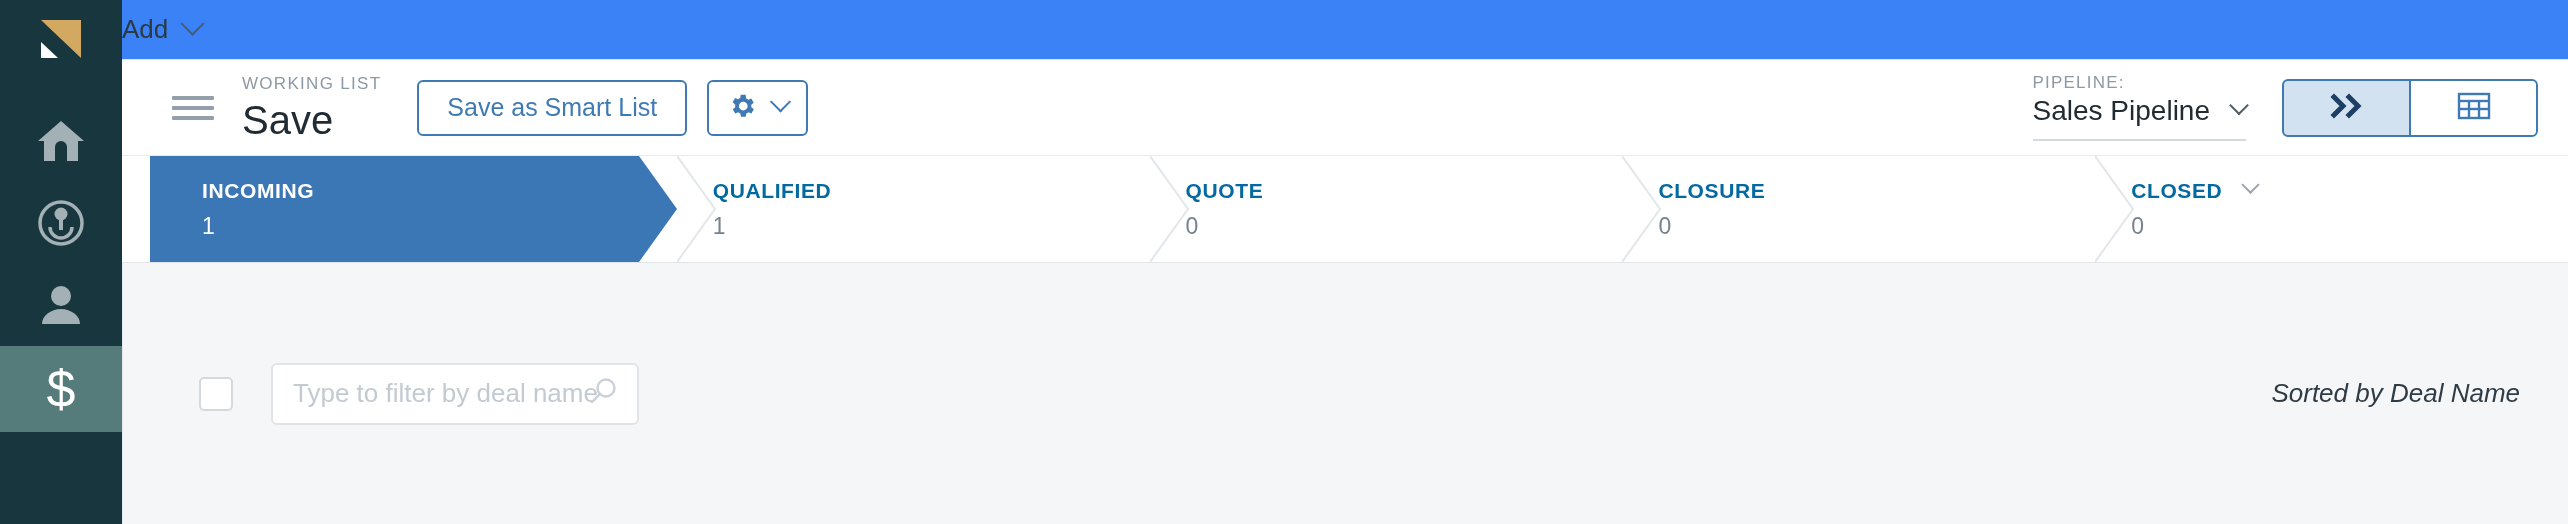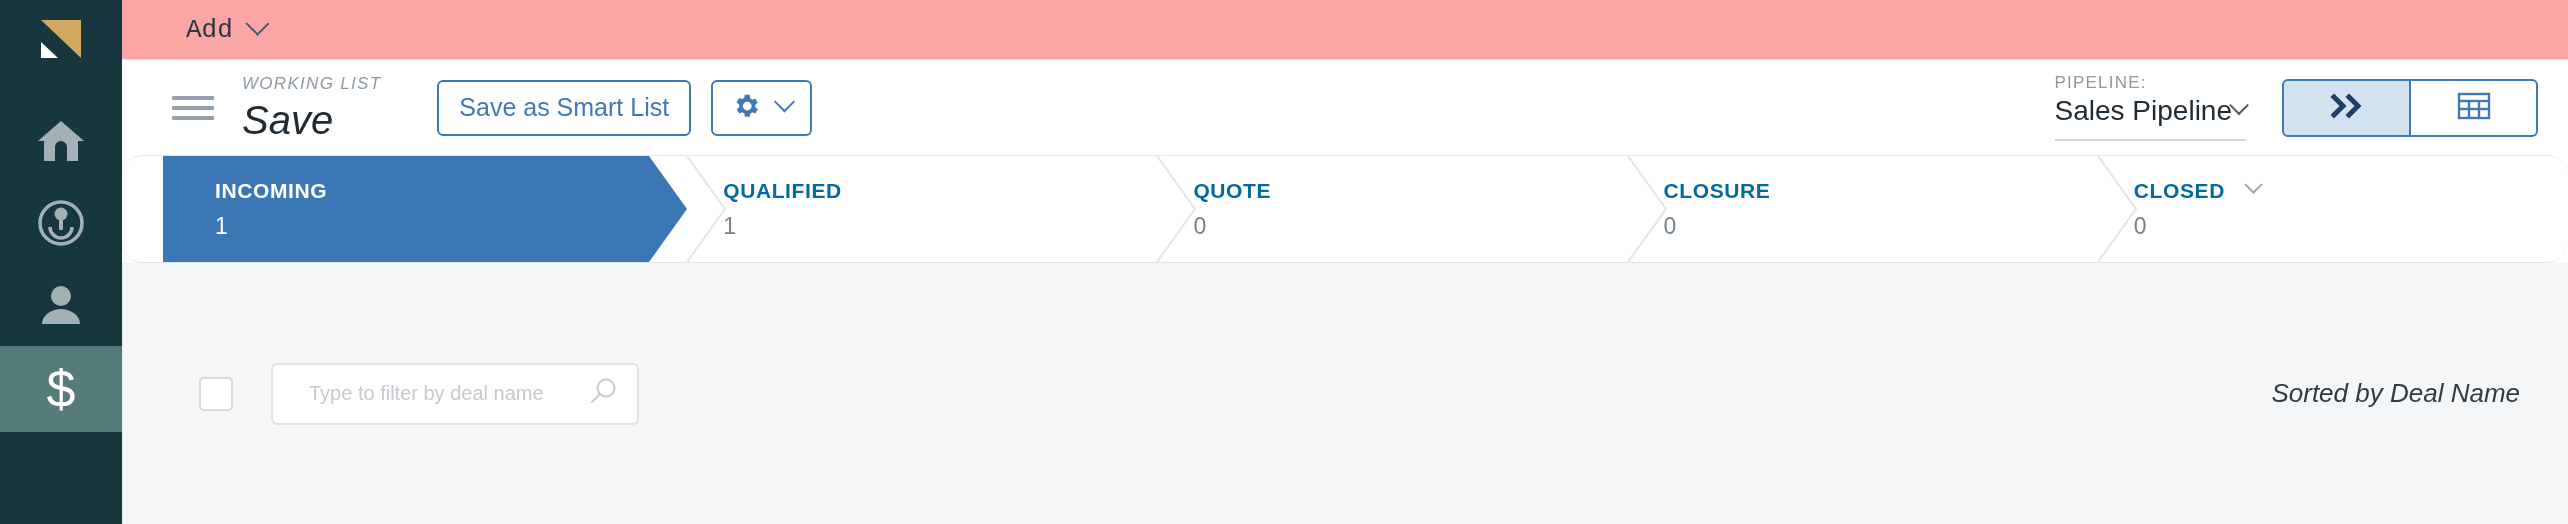--- a/index.html
+++ b/index.html
@@ -55,24 +55,22 @@
   }
   #sidebar .nav-item.active { height: 86px; }
 
   
   #content { flex: 1; display: flex; flex-direction: column; min-width: 0; }
 
   
   #topbar {
     height: 60px; min-height: 60px;
     border-bottom: 1px solid #e3e6e8;
-    background: #fca5a5;
+    background: #3b82f6;
     display: flex; align-items: center;
-    padding-left: 64px;
-    font-family: Liberation Mono, monospace;
   }
   .add-btn {
     display: flex; align-items: center; gap: 16px;
     font-size: 26px; color: #2b3a42; cursor: pointer;
   }
   .chev {
     display: inline-block;
     width: 17px; height: 17px;
     border-right: 2.5px solid #4c5a63;
     border-bottom: 2.5px solid #4c5a63;
@@ -84,33 +82,33 @@
     height: 95px; min-height: 95px;
     background: #fff;
     display: flex; align-items: center;
     padding: 0 30px 0 50px;
   }
   .hamburger { width: 42px; margin-right: 28px; cursor: pointer; }
   .hamburger span {
     display: block; height: 4px; background: #93a0ab;
     border-radius: 1px; margin: 6px 0;
   }
-  .title-block { margin-right: 56px; font-style: italic; }
+  .title-block { margin-right: 36px; }
   .eyebrow {
     font-size: 17px; letter-spacing: 1.3px; color: #8d99a4;
     font-weight: 400; text-transform: uppercase; line-height: 1;
     margin-bottom: 8px;
   }
   .title { font-size: 40px; color: #202b33; line-height: 1; font-weight: 400; }
 
   .btn-outline {
     height: 56px;
     border: 2px solid #3f7ab5; border-radius: 6px;
     color: #3f7ab5; background: #fff;
-    font-size: 25px; padding: 0 20px;
+    font-size: 25px; padding: 0 28px;
     display: flex; align-items: center; cursor: pointer;
   }
   .gear-btn {
     height: 56px; margin-left: 20px;
     border: 2px solid #3f7ab5; border-radius: 6px;
     background: #fff; display: flex; align-items: center;
     gap: 16px; padding: 0 18px; cursor: pointer;
   }
   .gear-btn .chev { border-color: #3f7ab5; width: 15px; height: 15px; }
 
@@ -119,43 +117,42 @@
   .pipeline-select {
     margin-right: 36px; cursor: pointer;
     border-bottom: 2px solid #d4d9dd; padding-bottom: 14px;
   }
   .pipeline-label {
     font-size: 17px; letter-spacing: 1.2px; color: #8d99a4;
     text-transform: uppercase; margin-bottom: 6px; line-height: 1;
   }
   .pipeline-value {
     font-size: 28px; color: #202b33;
-    display: flex; align-items: center; line-height: 1;
+    display: flex; align-items: center; gap: 22px; line-height: 1;
   }
   .pipeline-value .chev { width: 14px; height: 14px; border-width: 2px; }
 
   .viewtoggle { display: flex; height: 58px; }
   .vt {
     width: 128px; border: 2px solid #3f7ab5;
     display: flex; align-items: center; justify-content: center;
     background: #fff; cursor: pointer;
   }
   .vt:first-child { border-radius: 6px 0 0 6px; border-right-width: 1px; }
   .vt:last-child { border-radius: 0 6px 6px 0; border-left-width: 1px; }
   .vt.active { background: #d3e2f1; }
 
   
   #stages {
     height: 108px; min-height: 108px;
     background: #fff;
     border-top: 1px solid #e8ebed;
     border-bottom: 1px solid #e3e6e8;
     display: flex; position: relative;
-    padding-left: 41px;
-    border-radius: 21px;
+    padding-left: 28px;
   }
   .stage {
     position: relative;
     flex: 1 1 0;
     display: flex; flex-direction: column; justify-content: center;
     padding-left: 36px;
   }
   .stage .sname {
     font-size: 21px; font-weight: bold; letter-spacing: 0.6px;
     color: #0369a1; text-transform: uppercase; line-height: 1;
@@ -195,24 +192,23 @@
     cursor: pointer; flex: 0 0 auto;
   }
   .filter-input {
     position: relative; width: 368px; height: 62px;
     background: #fff; border: 2px solid #e0e4e8; border-radius: 6px;
     display: flex; align-items: center;
     padding: 0 20px;
   }
   .filter-input input {
     border: 0; outline: 0; width: 100%;
-    font-size: 20px; color: #4a5560;
+    font-size: 26px; color: #4a5560;
     font-family: "Liberation Sans", sans-serif;
     background: transparent;
-    margin-left: 16px;
   }
   .filter-input input::placeholder { color: #c3cad1; }
   .srch { position: absolute; right: 18px; top: 50%; transform: translateY(-50%); }
   .sorted {
     margin-left: auto; font-size: 26px; color: #2f3b45; font-style: italic;
   }
 </style>
 </head>
 <body>
 

